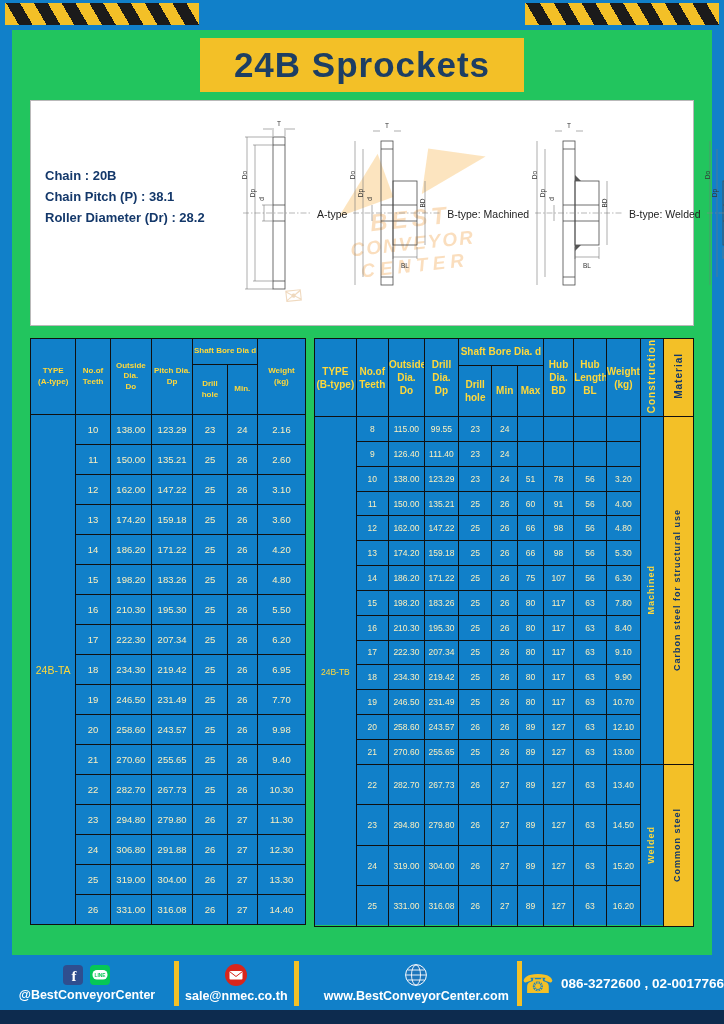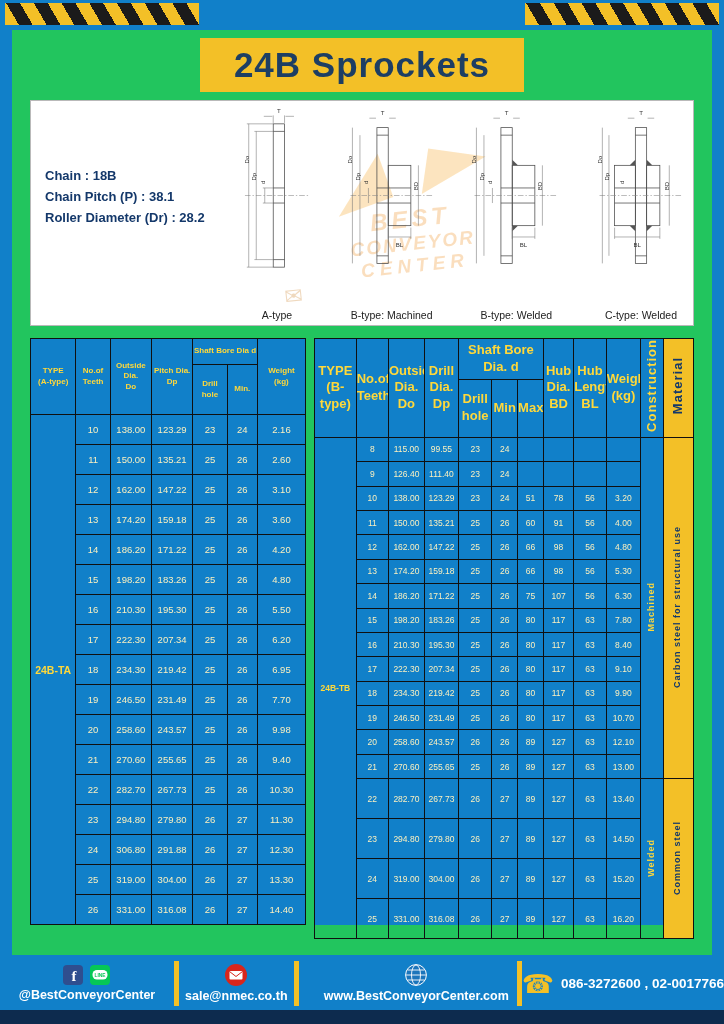--- a/index.html
+++ b/index.html
@@ -21,21 +21,21 @@
   .title-box h1 { font-size:35px; font-weight:bold; color:#1d3e63; letter-spacing:1px; }
 
   
   .spec-box { position:absolute; left:18px; top:70px; width:664px; height:226px;
               border:1px solid #b9b9b9; background:#fff; }
   .spec-lines { position:absolute; left:14px; top:64px; z-index:3; }
   .spec-line { color:#14386a; font-weight:bold; font-size:13px; line-height:21px; white-space:nowrap; }
 
   .diagrams { position:absolute; left:206px; top:4px; width:454px; height:216px;
               display:flex; justify-content:space-between; z-index:2; }
-  .diagram { display:flex; flex-direction:column; align-items:center; justify-content:flex-end;gap:22px; }
+  .diagram { display:flex; flex-direction:row; align-items:center; justify-content:flex-end; }
   .diagram-label { font-size:10.5px; color:#222; margin-top:1px; white-space:nowrap; }
   .diagram svg { display:block; }
   .dline { stroke:#4a4a4a; stroke-width:0.8; fill:none; }
   .dthin { stroke:#777; stroke-width:0.6; fill:none; }
   .dcl   { stroke:#888; stroke-width:0.6; fill:none; stroke-dasharray:6 2 1.5 2; }
   .dtxt  { font-size:6.5px; fill:#333; font-family:"Liberation Sans",sans-serif; }
   .weld  { fill:#555; }
 
   
   .watermark { position:absolute; left:255px; top:52px; width:250px; height:150px; opacity:0.28;
@@ -52,24 +52,24 @@
   
   .tables { position:absolute; left:18px; top:308px; width:664px; height:587px; display:flex; gap:8px; }
   .panel { background:#1180c9; height:587px; }
   .panel.lp { width:276px; }
   .panel.rp { flex:1; }
   table.tbl { width:100%; height:100%; border-collapse:collapse; table-layout:fixed; }
   .tbl th, .tbl td { border:1px solid #101010; text-align:center; vertical-align:middle; padding:0; overflow:hidden; }
   .tbl thead tr.h1 { height:26px; }
   .tbl thead tr.h2 { height:50px; }
   .tbl th { color:#ffd83a; font-weight:bold; font-size:8px; line-height:1.3; white-space:pre-line; }
-  .rp .tbl th { font-size:13px; }
+  .rp .tbl th { font-size:10px; }
   .tbl td { color:#fbf0c0; font-size:9.5px; }
   .rp .tbl td { font-size:8.5px; }
-  td.type-cell { color:#ffd83a; font-weight:bold; font-size:10.5px; }
+  td.type-cell { color:#ffd83a; font-weight:normal; font-size:10.5px; }
   th.mat-th { background:#f3c027; }
   th.mat-th .vtext { color:#14386a; }
   th .vtext { color:#ffd83a; }
   td.construction-cell { }
   td.construction-cell .vtext { color:#ffd83a; font-weight:bold; font-size:9px; }
   td.material-cell { background:#f3c027; }
   td.material-cell .vtext { color:#14386a; font-weight:bold; font-size:9px; }
   .vtext { writing-mode:vertical-rl; transform:rotate(180deg); display:inline-block; line-height:1.1; letter-spacing:1px; white-space:nowrap; }
 
   
@@ -106,21 +106,21 @@
         <div class="wing r"></div>
         <div class="wm-text">
           <span class="l1">BEST</span>
           <span class="l2">CONVEYOR</span>
           <span class="l3">CENTER</span>
         </div>
         <span class="wm-mail">✉</span>
       </div>
 
       <div class="spec-lines">
-        <div class="spec-line">Chain  :  18B</div>
+        <div class="spec-line">Chain  :  20B</div>
         <div class="spec-line">Chain Pitch (P)  :  38.1</div>
         <div class="spec-line">Roller Diameter (Dr)  :  28.2</div>
       </div>
 
       <div class="diagrams">
 
         <div class="diagram">
           <svg width="80" height="192" viewBox="0 0 80 192">
             <text class="dtxt" x="42" y="9" text-anchor="middle">T</text>
             <line class="dthin" x1="26" y1="12" x2="35" y2="12"></line>

